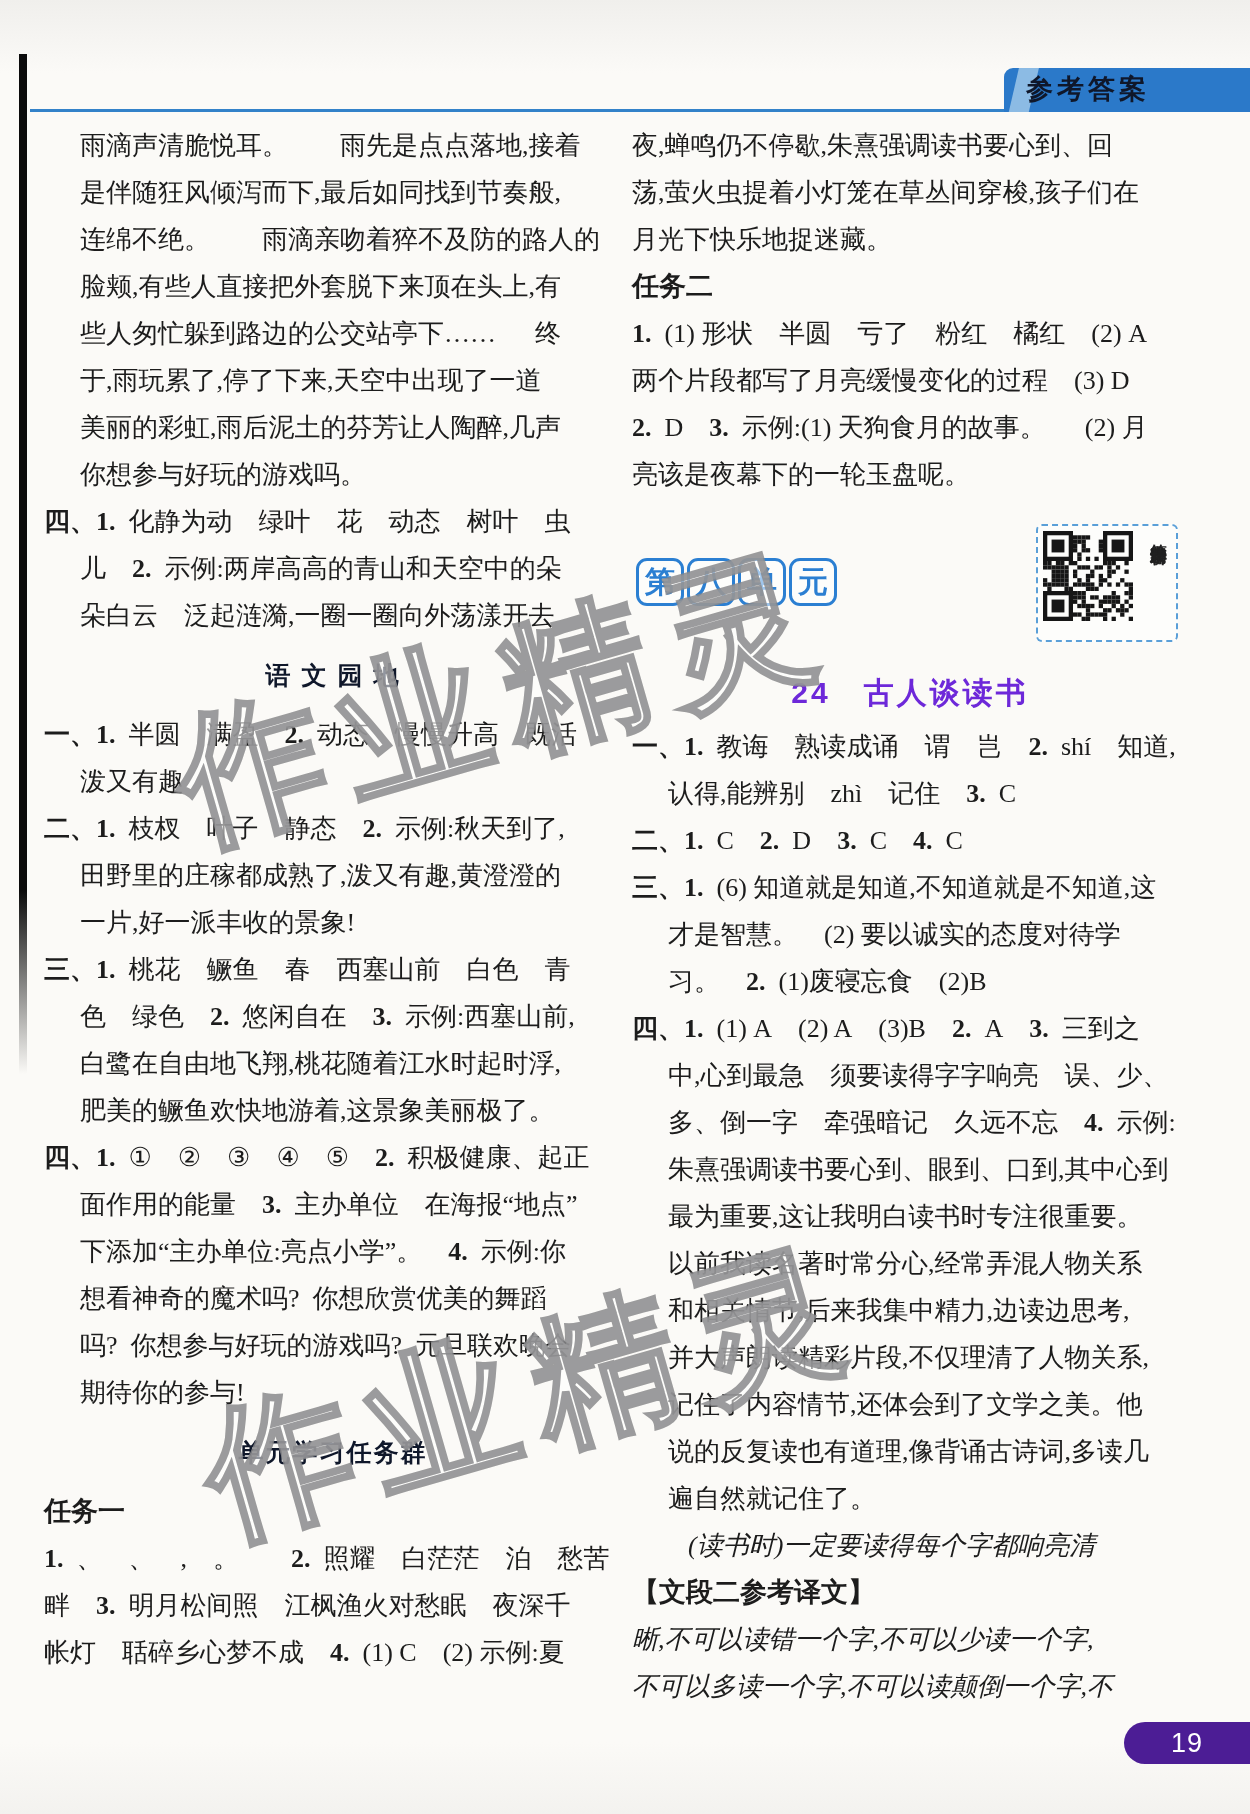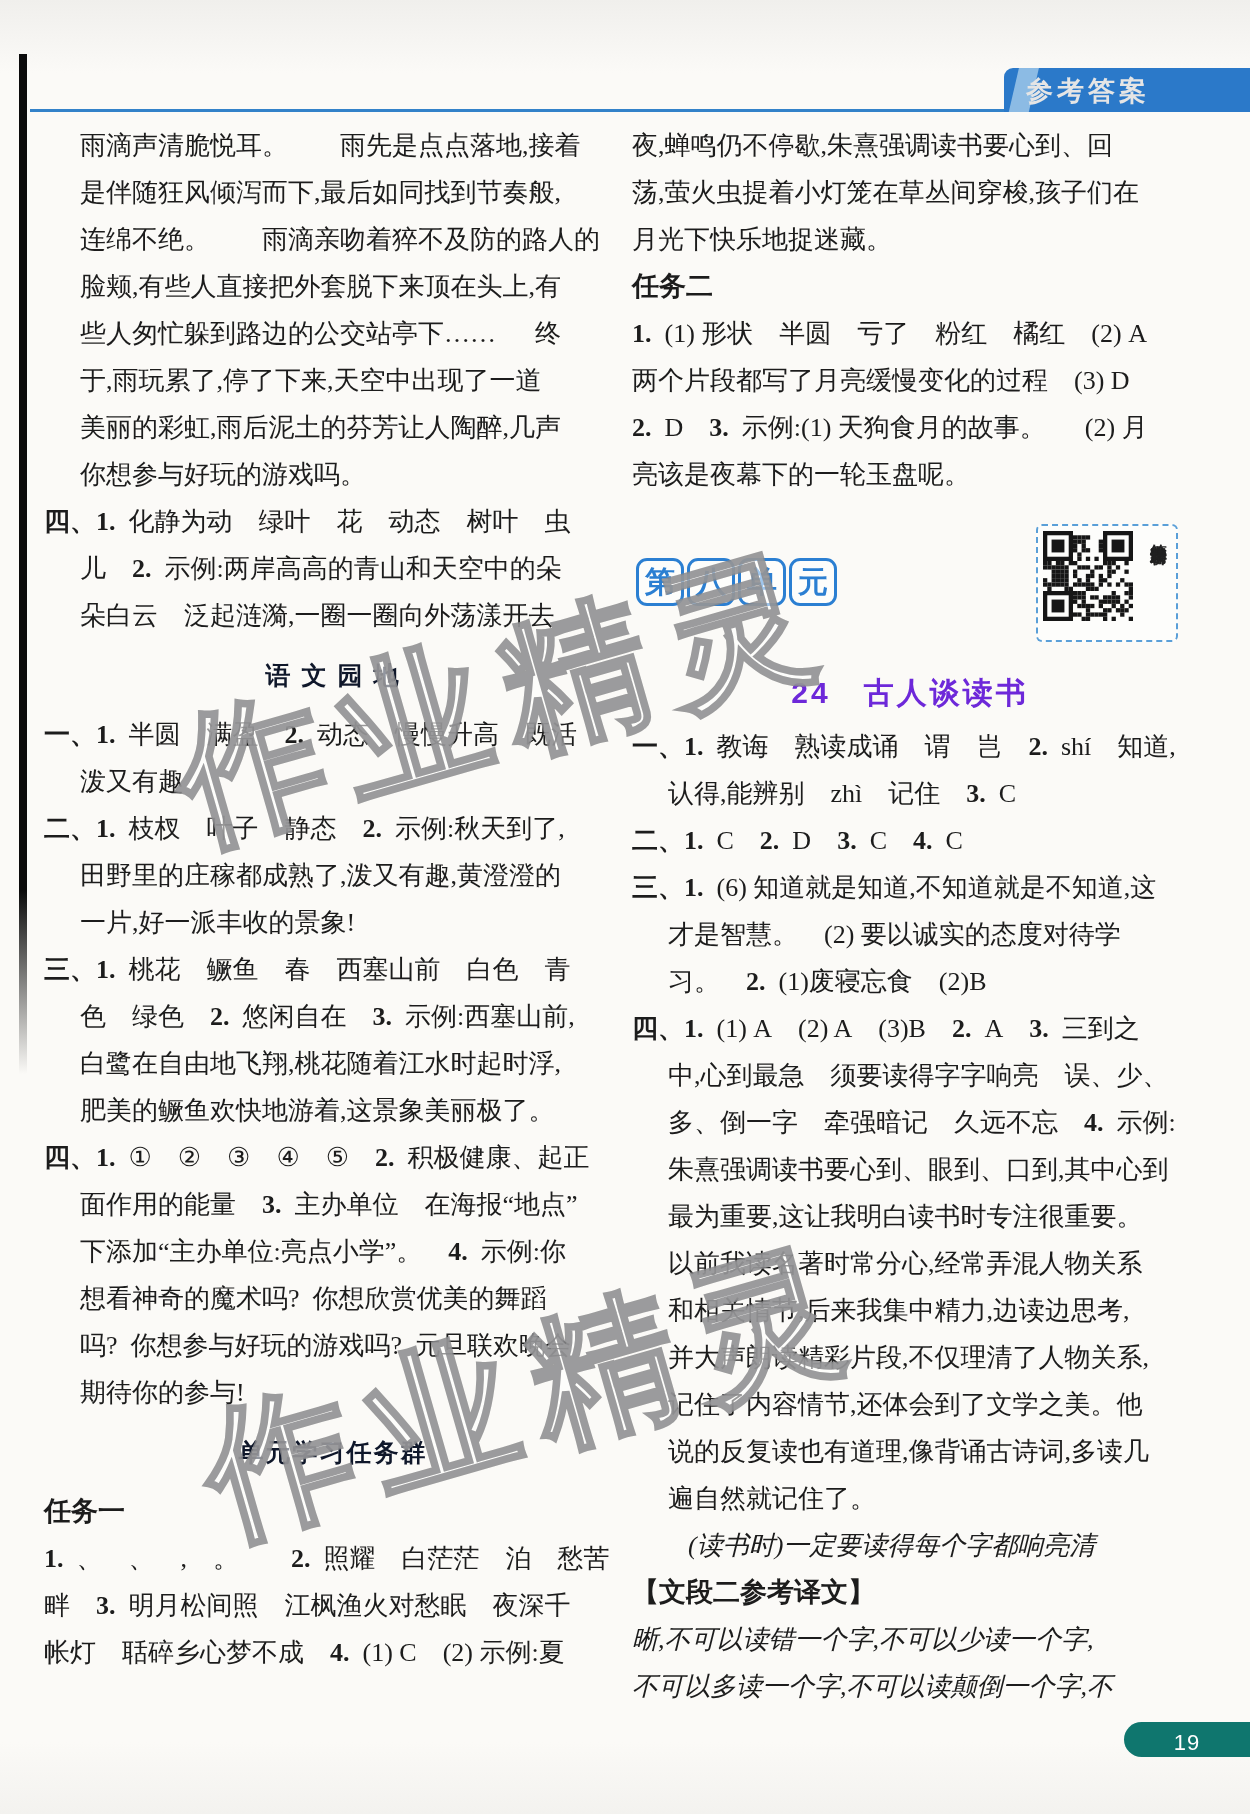--- a/index.html
+++ b/index.html
@@ -8,22 +8,22 @@
     background:linear-gradient(180deg,#f0efec 0%,#fbfaf7 4%,#fbfaf7 96%,#f3f2ef 100%);
     font-family:"Liberation Serif","DejaVu Serif",serif;color:#1c1c1c;
   }
   .spine{position:absolute;left:19px;top:54px;width:8px;height:1020px;
     background:linear-gradient(180deg,#0b0b0b 0%,#0b0b0b 82%,rgba(11,11,11,0) 100%);}
   .rule{position:absolute;left:30px;right:0;top:109px;height:3px;background:#3382c9;}
   .tab{position:absolute;left:1004px;top:68px;width:246px;height:44px;background:#2b79c9;
     border-top-left-radius:9px;overflow:hidden;}
   .tab .wedge{position:absolute;left:2px;top:-4px;width:20px;height:60px;background:#8cbbe4;
     transform:skewX(-13deg);transform-origin:bottom left;}
-  .tab .lbl{position:absolute;left:22px;top:0;height:44px;line-height:46px;color:#e5e5e5;
-    font-family:Liberation Serif, serif;font-weight:700;font-size:27px;letter-spacing:4px;}
+  .tab .lbl{position:absolute;left:22px;top:0;height:44px;line-height:46px;color:#0f172a;
+    font-family:Liberation Mono, monospace;font-weight:700;font-size:27px;letter-spacing:4px;}
   .col{position:absolute;top:122px;}
   .col-left{left:44px;width:578px;}
   .col-right{left:632px;width:556px;}
   .line{height:47px;line-height:47px;font-size:26px;white-space:pre;}
   .ind0{padding-left:0;}
   .ind1{padding-left:36px;}
   .ind2{padding-left:56px;}
   .bd{font-weight:700;}
   .sans{font-family:"Liberation Sans","DejaVu Sans",sans-serif;font-weight:700;font-size:27px;}
   .kai{font-style:italic;}
@@ -41,23 +41,23 @@
   .qrbox svg{display:block;float:left;}
   .qrcap{float:right;writing-mode:vertical-rl;height:100%;
     font-family:"Liberation Sans",sans-serif;font-weight:700;font-size:16.5px;color:#202020;
     letter-spacing:1px;margin-right:1px;}
   .wm{position:absolute;z-index:6;font-family:"Liberation Sans","DejaVu Sans",sans-serif;
     font-weight:700;font-size:148px;letter-spacing:20px;white-space:nowrap;
     color:rgba(255,255,255,0.55);-webkit-text-stroke:3px rgba(138,138,140,0.85);
     pointer-events:none;}
   .wm1{left:168px;top:598px;transform:rotate(-16deg);}
   .wm2{left:196px;top:1292px;transform:rotate(-16deg);}
-  .pagepill{position:absolute;right:0px;top:1722px;width:126px;height:35px;background:#0f766e;
+  .pagepill{position:absolute;right:0px;top:1722px;width:126px;height:42px;background:#4c1d95;
     border-radius:21px 0 0 21px;color:#fff;text-align:center;line-height:42px;
-    font-family:"Liberation Sans",sans-serif;font-size:22px;letter-spacing:1px;}
+    font-family:"Liberation Sans",sans-serif;font-size:27px;letter-spacing:1px;}
 </style>
 </head>
 <body>
 
 <div class="spine"></div>
 <div class="rule"></div>
 
 <div class="tab">
   <div class="wedge"></div>
   <div class="lbl">参考答案</div>

